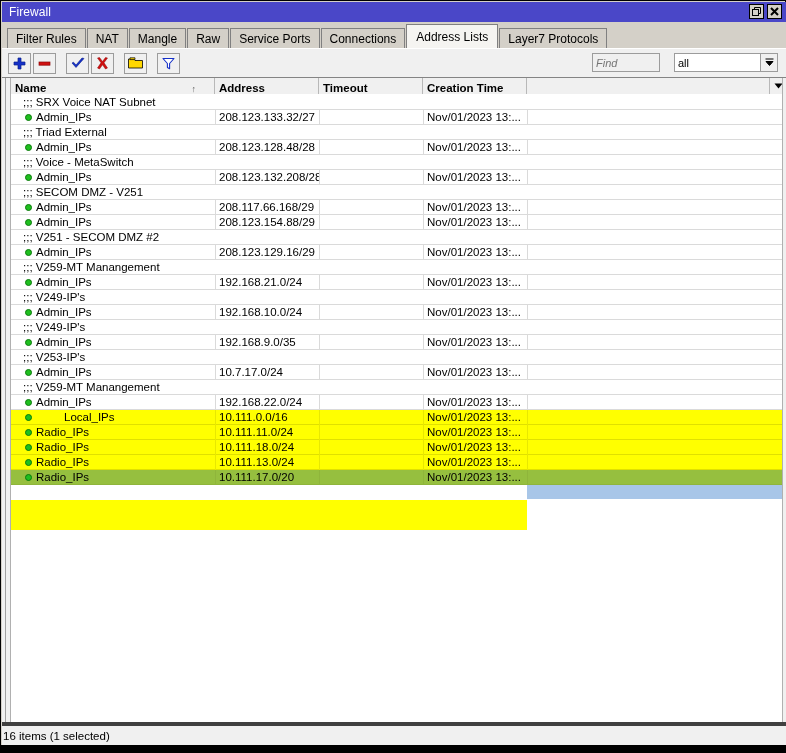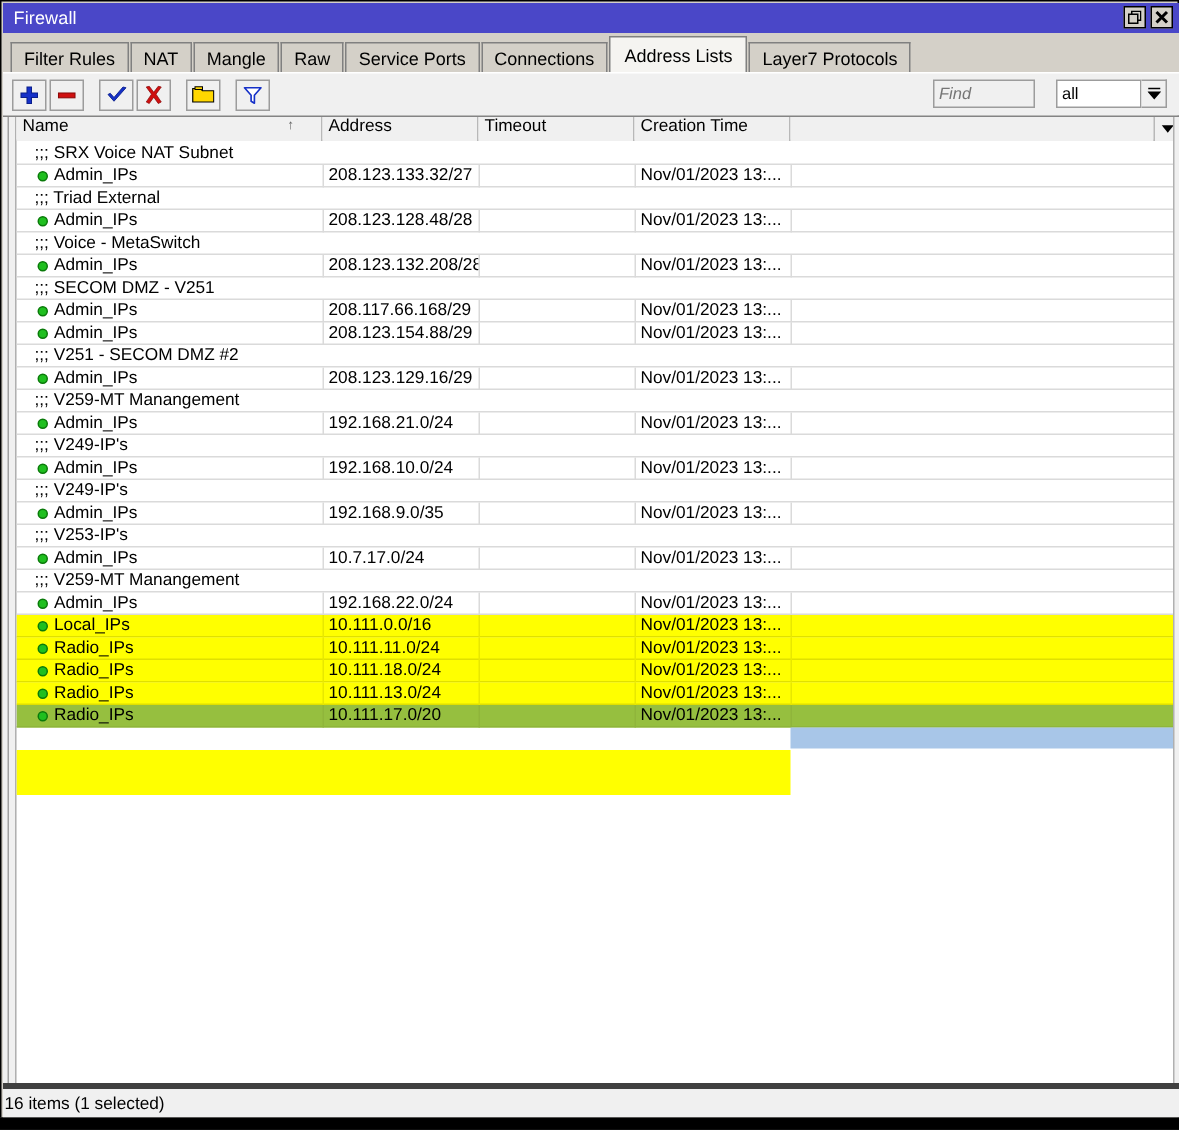--- a/index.html
+++ b/index.html
@@ -132,21 +132,21 @@
     background: #f0f0f0;
     border: 1px solid #9c9c9c;
     font-size: 11px;
     font-style: italic;
     color: #9a9a9a;
     font-family: "Liberation Sans", sans-serif;
     padding: 0 3px;
     outline: none;
   }
   .sel-box {
-    width: 57px; height: 19px;
+    width: 87px; height: 19px;
     margin-left: 14px;
     background: #ffffff;
     border: 1px solid #9c9c9c;
     font-size: 11px;
     color: #000;
     display: flex;
     align-items: center;
     padding-left: 3px;
   }
   .sel-arrow {
@@ -190,27 +190,28 @@
     background: #f0f0f0;
     border-bottom: 1px solid #aaaaaa;
     font-size: 11.5px;
     color: #000;
   }
   .hcell {
     position: absolute;
     top: 0; height: 16px;
     border-right: 1px solid #b8b8b8;
     display: flex;
-    align-items: flex-start;
+    align-items: flex-end;
     padding-left: 4px;
     background: #f0f0f0;
     user-select: none;
     cursor: pointer;
     overflow: hidden;
     white-space: nowrap;
+    font-weight: bold;
   }
   .hcell.blank { border-right: none; }
   .sort-mark {
     position: absolute;
     right: 18px;
     font-size: 9px;
     color: #666;
   }
   .hdr-drop {
     position: absolute;
@@ -685,21 +686,21 @@
             <div class="cell" style="left: 412px; width: 104px; padding-left: 4px;">
               <span>Nov/01/2023 13:...</span>
             </div>
             <div class="cell" style="left: 516px; width: 242px;"></div>
             <div class="sep" style="left: 204px;"></div>
             <div class="sep" style="left: 308px;"></div>
             <div class="sep" style="left: 412px;"></div>
             <div class="sep" style="left: 516px;"></div>
           </div>
           <div class="row hl-yellow">
-            <div class="cell" style="left: 0px; width: 204px; padding-left: 14px;">
+            <div class="cell" style="left: 0px; width: 204px; padding-left: 14px; gap: 28px;">
               <span class="dot"></span>
               <span>Local_IPs</span>
             </div>
             <div class="cell" style="left: 204px; width: 104px; padding-left: 4px;">
               <span>10.111.0.0/16</span>
             </div>
             <div class="cell" style="left: 308px; width: 104px; padding-left: 4px;">
               <span></span>
             </div>
             <div class="cell" style="left: 412px; width: 104px; padding-left: 4px;">

